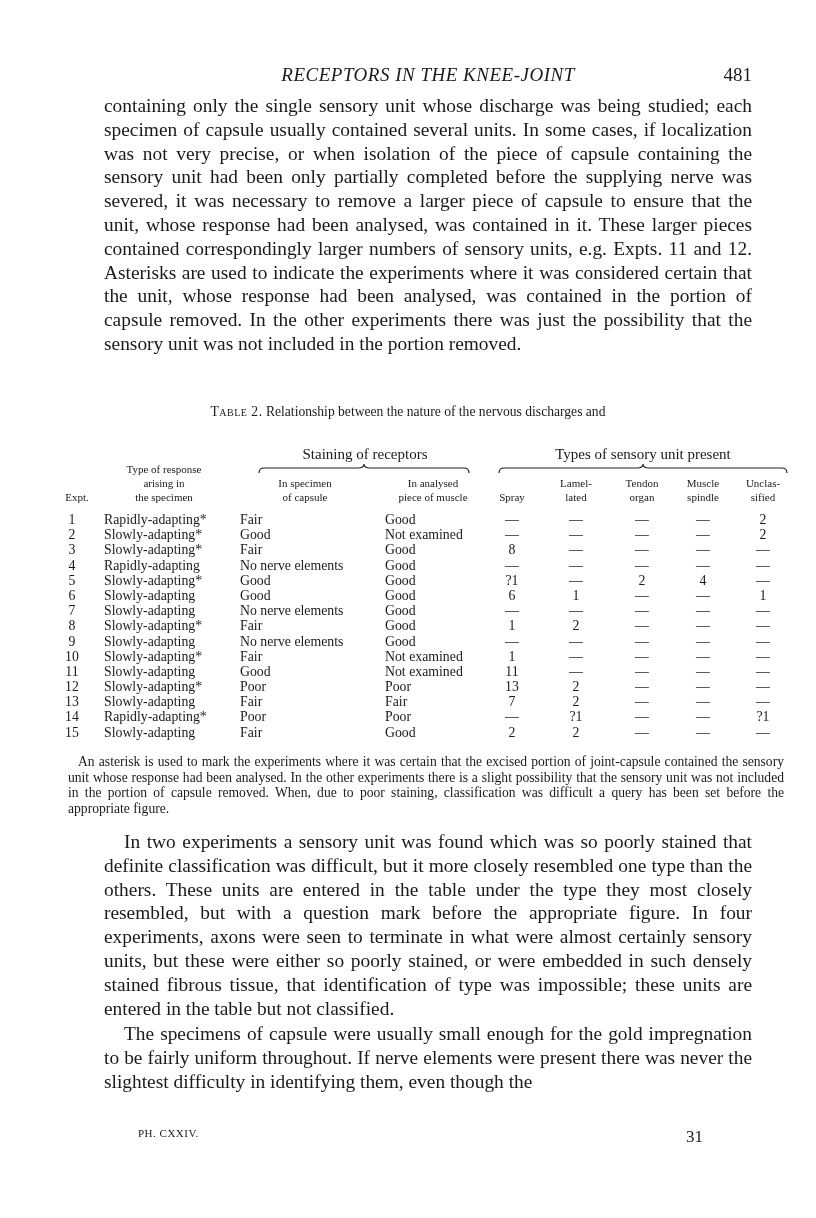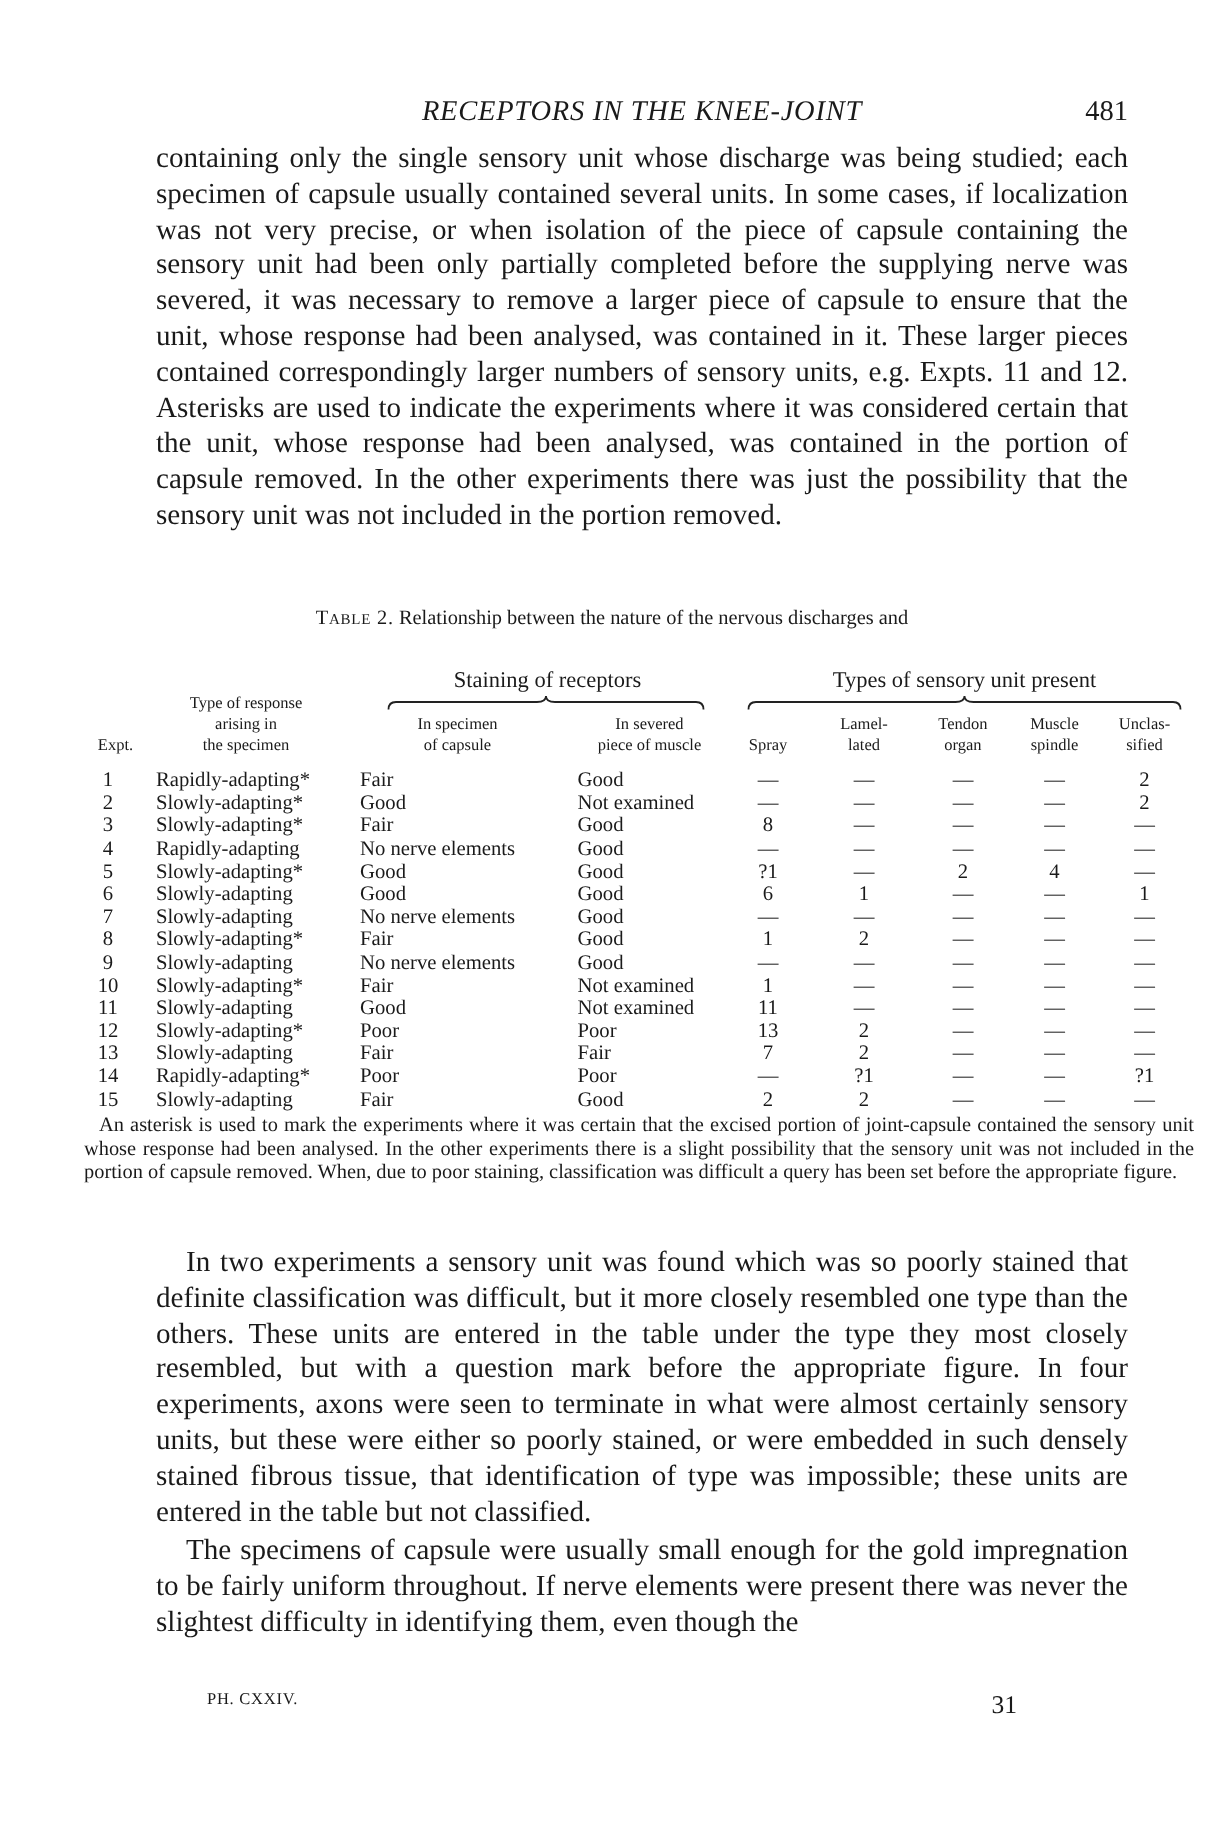--- a/index.html
+++ b/index.html
@@ -31,24 +31,24 @@
   .c-type { left: 44px; }
   .c-spec { left: 180px; }
   .c-ctrl { left: 325px; }
   .c-spray { left: 432px; width: 40px; text-align: center; }
   .c-lam { left: 496px; width: 40px; text-align: center; }
   .c-ten { left: 562px; width: 40px; text-align: center; }
   .c-mus { left: 623px; width: 40px; text-align: center; }
   .c-unc { left: 683px; width: 40px; text-align: center; }
   .footnote { position: absolute; top: 742px; left: 56px; width: 740px; font-family: "Liberation Serif", serif;
               font-size: 13.6px; line-height: 15.6px; text-align: justify; }
-  .footnote p { margin: 0; text-indent: 10px; }
+  .footnote p { margin: 12px; text-indent: 10px; }
   .footer { position: absolute; top: 1127px; left: 138px; width: 600px; height: 22px; font-family: "Liberation Serif", serif; }
   .journal-ref { position: absolute; left: 0; font-size: 11px; font-variant: small-caps; letter-spacing: 0.5px; }
-  .sheet-num { position: absolute; left: 523px; font-size: 17px; }
+  .sheet-num { position: absolute; left: 548px; font-size: 17px; }
 </style>
 </head>
 <body>
 
 <div class="page">
 
   <div class="running-head">
     <div class="running-title">RECEPTORS IN THE KNEE-JOINT</div>
     <div class="page-num">481</div>
   </div>
@@ -83,21 +83,21 @@
     <div class="hdr" style="left:40px; width:128px; top:16px;">
       <div>Type of response</div>
       <div>arising in</div>
       <div>the specimen</div>
     </div>
     <div class="hdr" style="left:180px; width:130px; top:30px;">
       <div>In specimen</div>
       <div>of capsule</div>
     </div>
     <div class="hdr" style="left:318px; width:110px; top:30px;">
-      <div>In severed</div>
+      <div>In analysed</div>
       <div>piece of muscle</div>
     </div>
     <div class="hdr" style="left:428px; width:48px; top:44px;">Spray</div>
     <div class="hdr" style="left:490px; width:52px; top:30px;">
       <div>Lamel-</div>
       <div>lated</div>
     </div>
     <div class="hdr" style="left:554px; width:56px; top:30px;">
       <div>Tendon</div>
       <div>organ</div>

